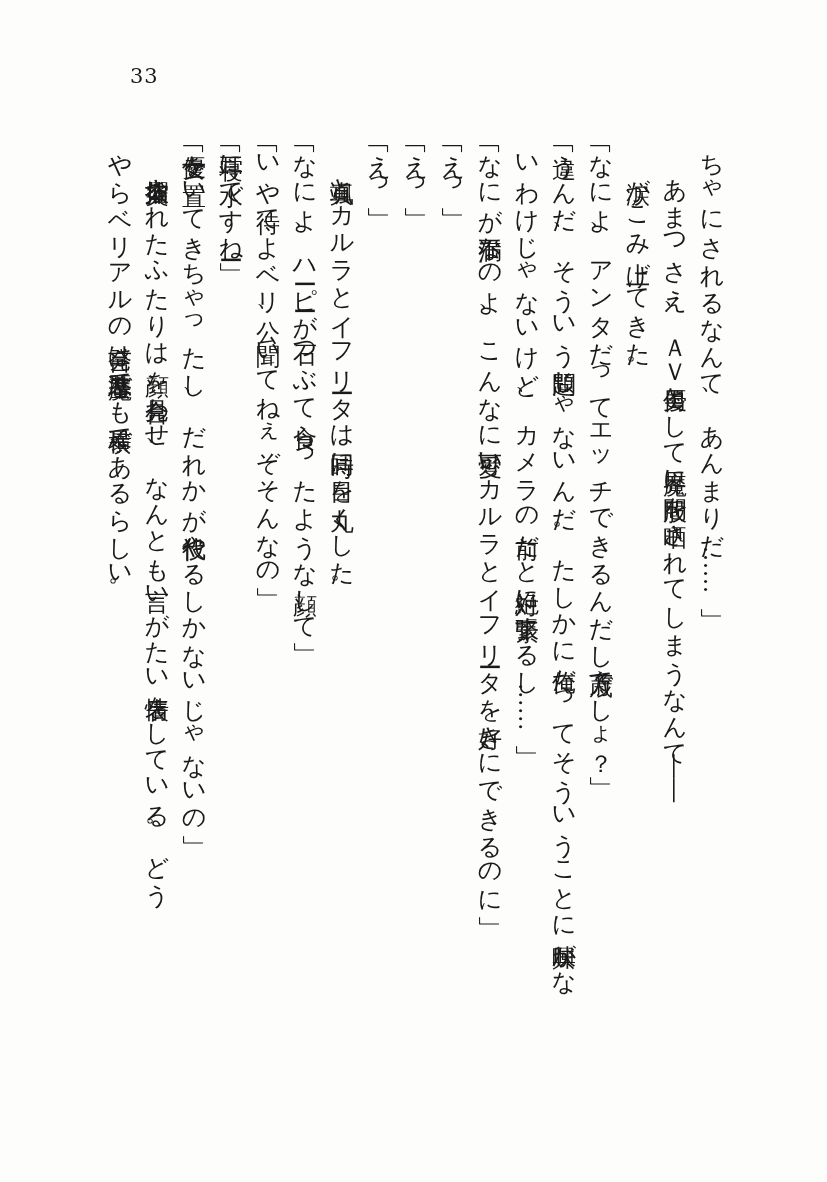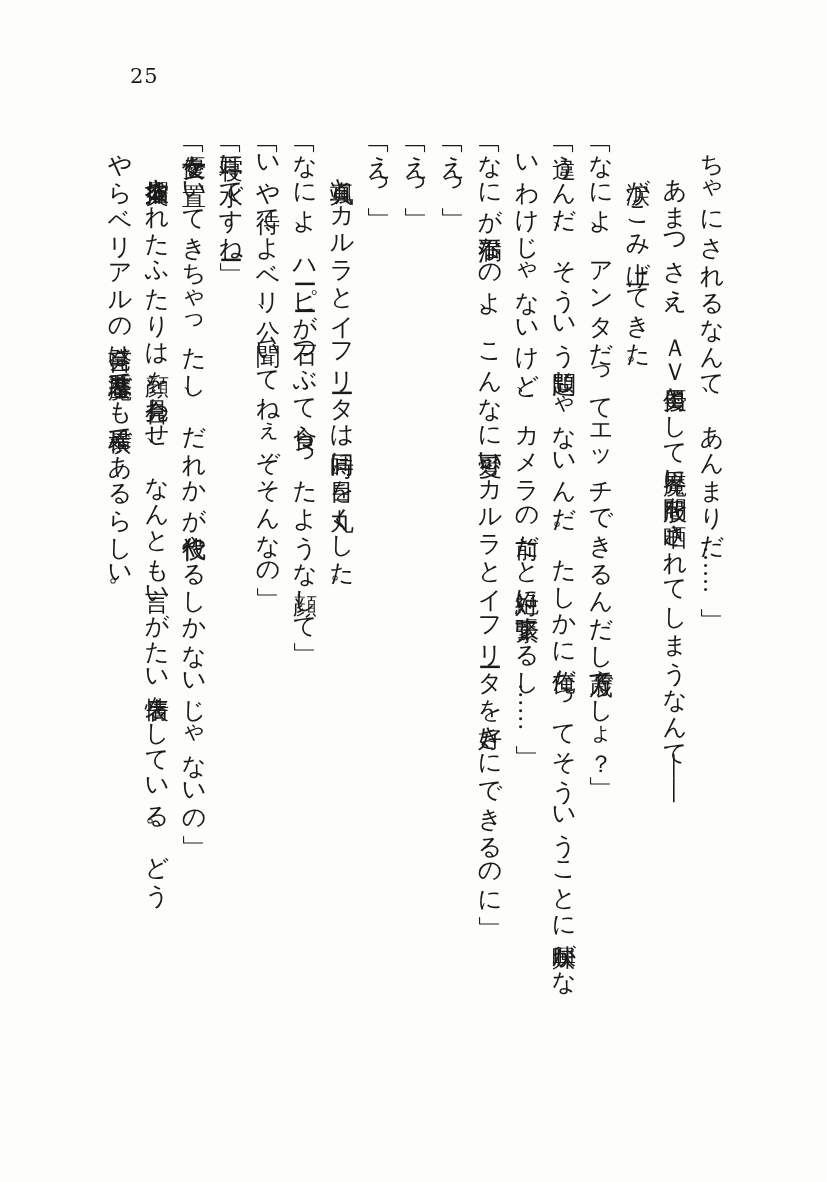--- a/index.html
+++ b/index.html
@@ -39,21 +39,21 @@
   .text-column {
     margin: 0;
     padding: 0;
     white-space: nowrap;
   }
 </style>
 </head>
 <body>
 
 <div class="page">
-  <div class="page-number">25</div>
+  <div class="page-number">33</div>
 
   <div class="text-block">
     <p class="text-column">ちゃにされるなんて、あんまりだ……」</p>
     <p class="text-column">　あまつさえ、ＡＶ男優として魔界に股間を晒されてしまうなんて――</p>
     <p class="text-column">　涙がこみ上げてきた。</p>
     <p class="text-column">「なによ、アンタだってエッチできるんだし万々歳でしょ？」</p>
     <p class="text-column">「違うんだ、そういう問題じゃないんだ。たしかに俺だってそういうことに興味がな</p>
     <p class="text-column">いわけじゃないけど、カメラの前だと絶対に緊張するし……」</p>
     <p class="text-column">「なにが不満なのよ、こんなに可愛いカルラとイフリータを好きにできるのに」</p>
     <p class="text-column">「えっ」</p>

